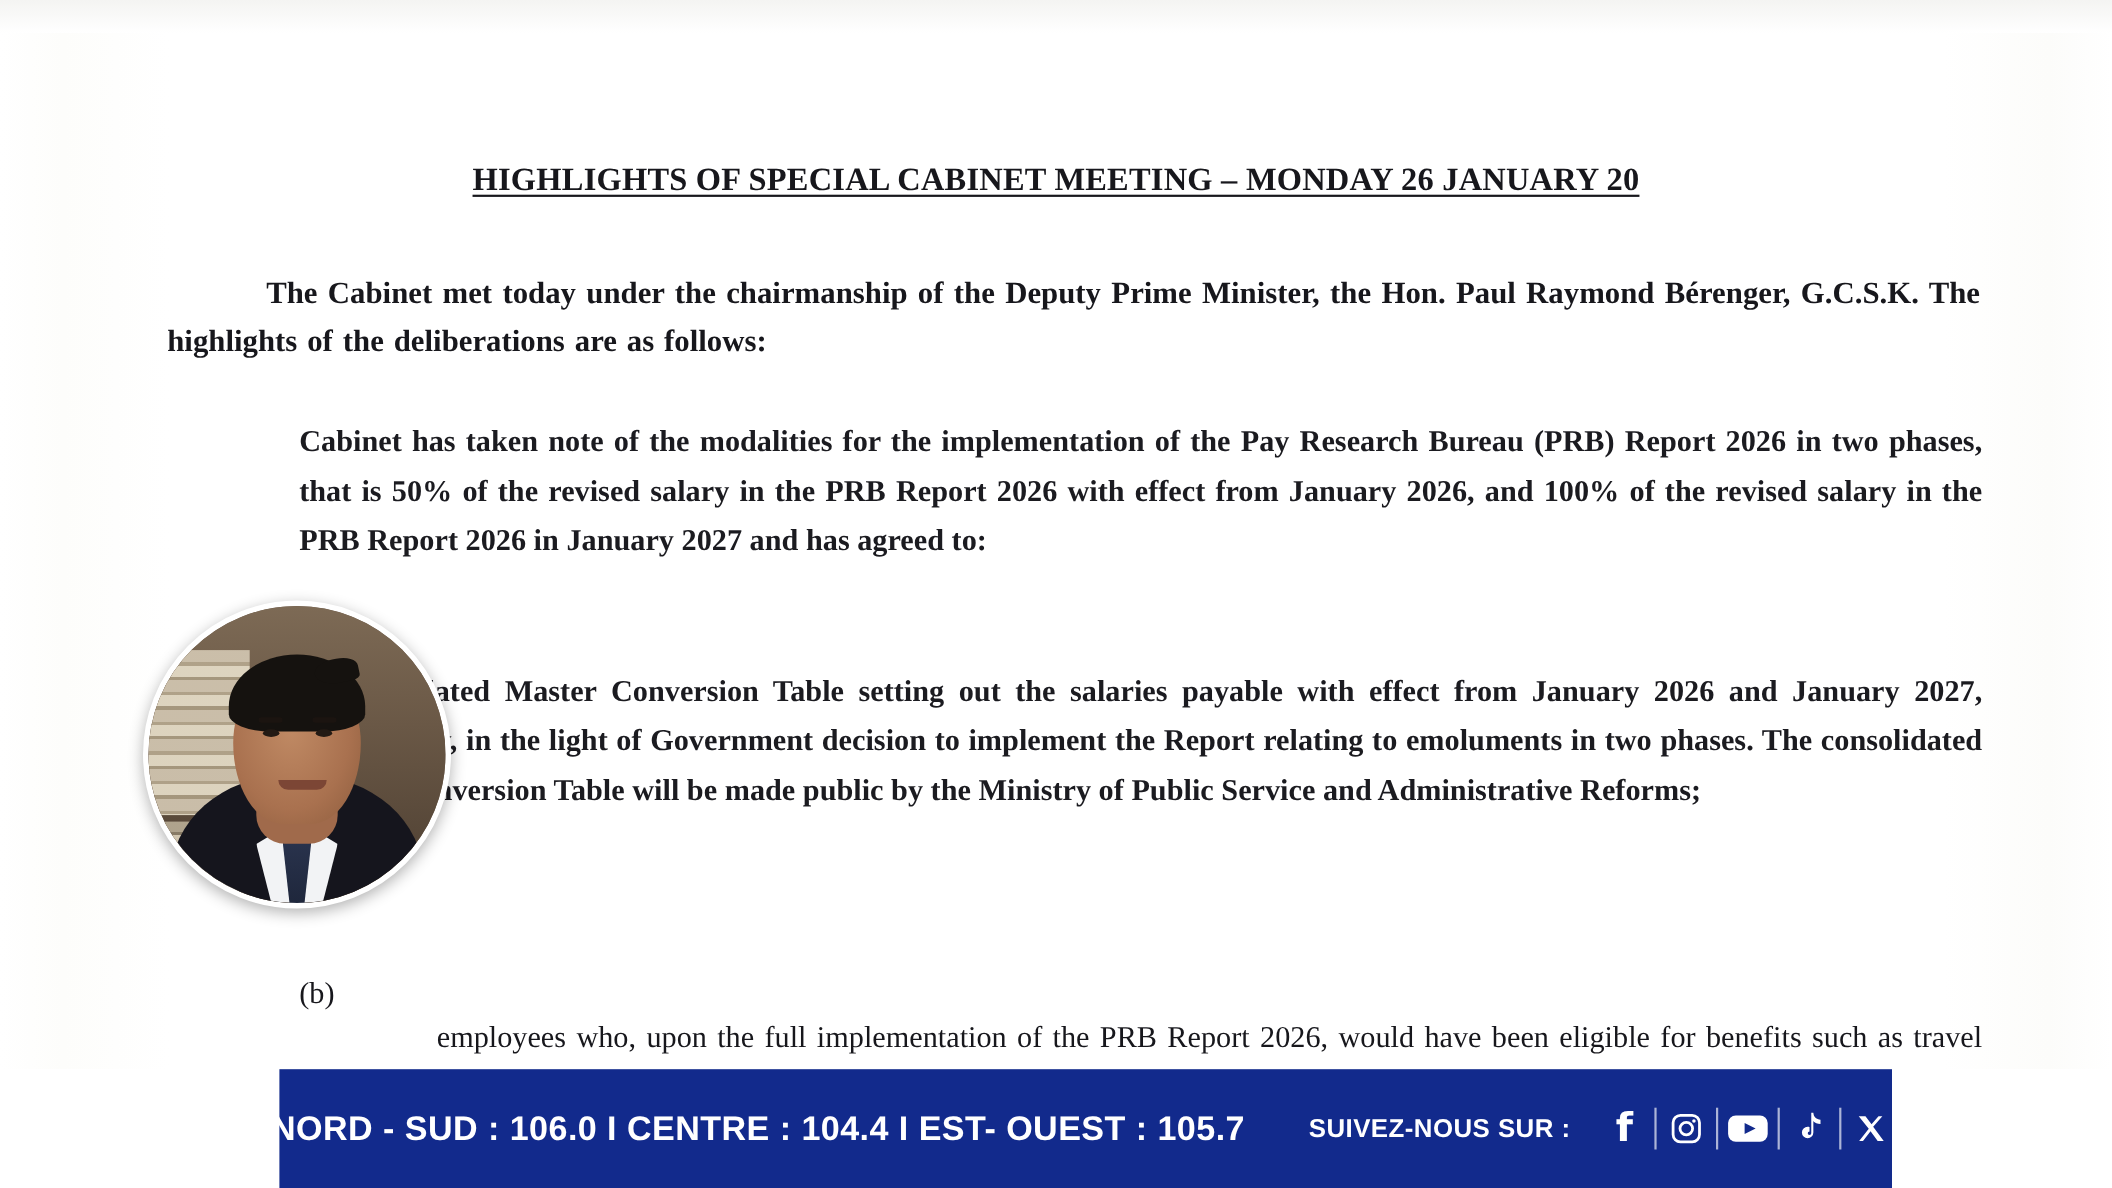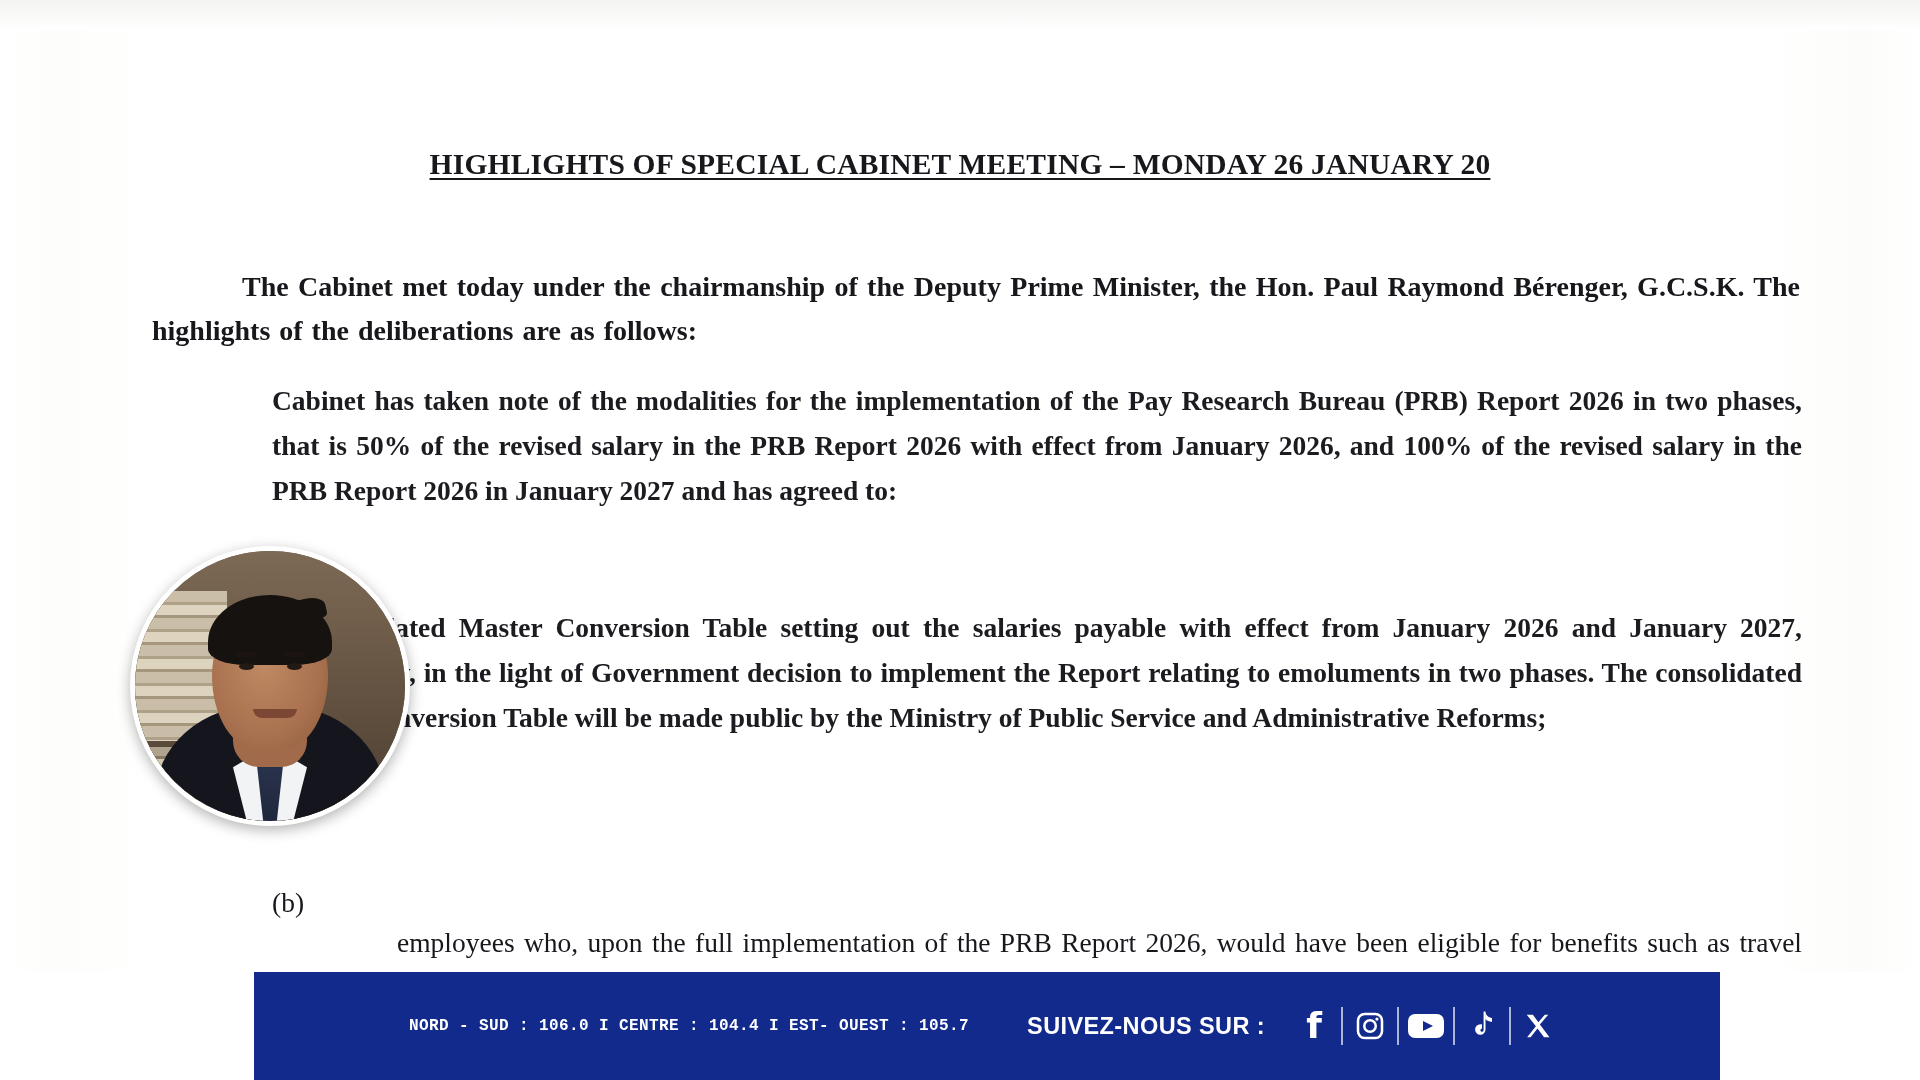--- a/index.html
+++ b/index.html
@@ -52,21 +52,20 @@
   .doc-intro {
     position: absolute;
     left: 152px; top: 245px;
     width: 1648px;
     font-size: 28px;
     font-weight: bold;
     line-height: 44px;
     text-align: justify;
     text-indent: 90px;
     word-spacing: 2px;
-    margin-top: 20px;
   }
 
   .doc-para {
     position: absolute;
     font-size: 27.5px;
     line-height: 45px;
     text-align: justify;
     color: #1b1b20;
     font-weight: bold;
   }
@@ -252,24 +251,24 @@
     position: absolute;
     left: 254px; bottom: 0;
     width: 1466px; height: 108px;
     background: #122a8c;
     display: flex;
     align-items: center;
     justify-content: center;
     gap: 0;
   }
   .freqs {
-    font-family: Liberation Mono, monospace;
+    font-family: Liberation Sans, sans-serif;
     font-weight: bold;
     color: #ffffff;
-    font-size: 16px;
+    font-size: 31px;
     letter-spacing: .4px;
     white-space: nowrap;
   }
   .follow {
     font-family: Liberation Sans, sans-serif;
     font-weight: bold;
     color: #ffffff;
     font-size: 23.5px;
     letter-spacing: .4px;
     margin-left: 58px;

